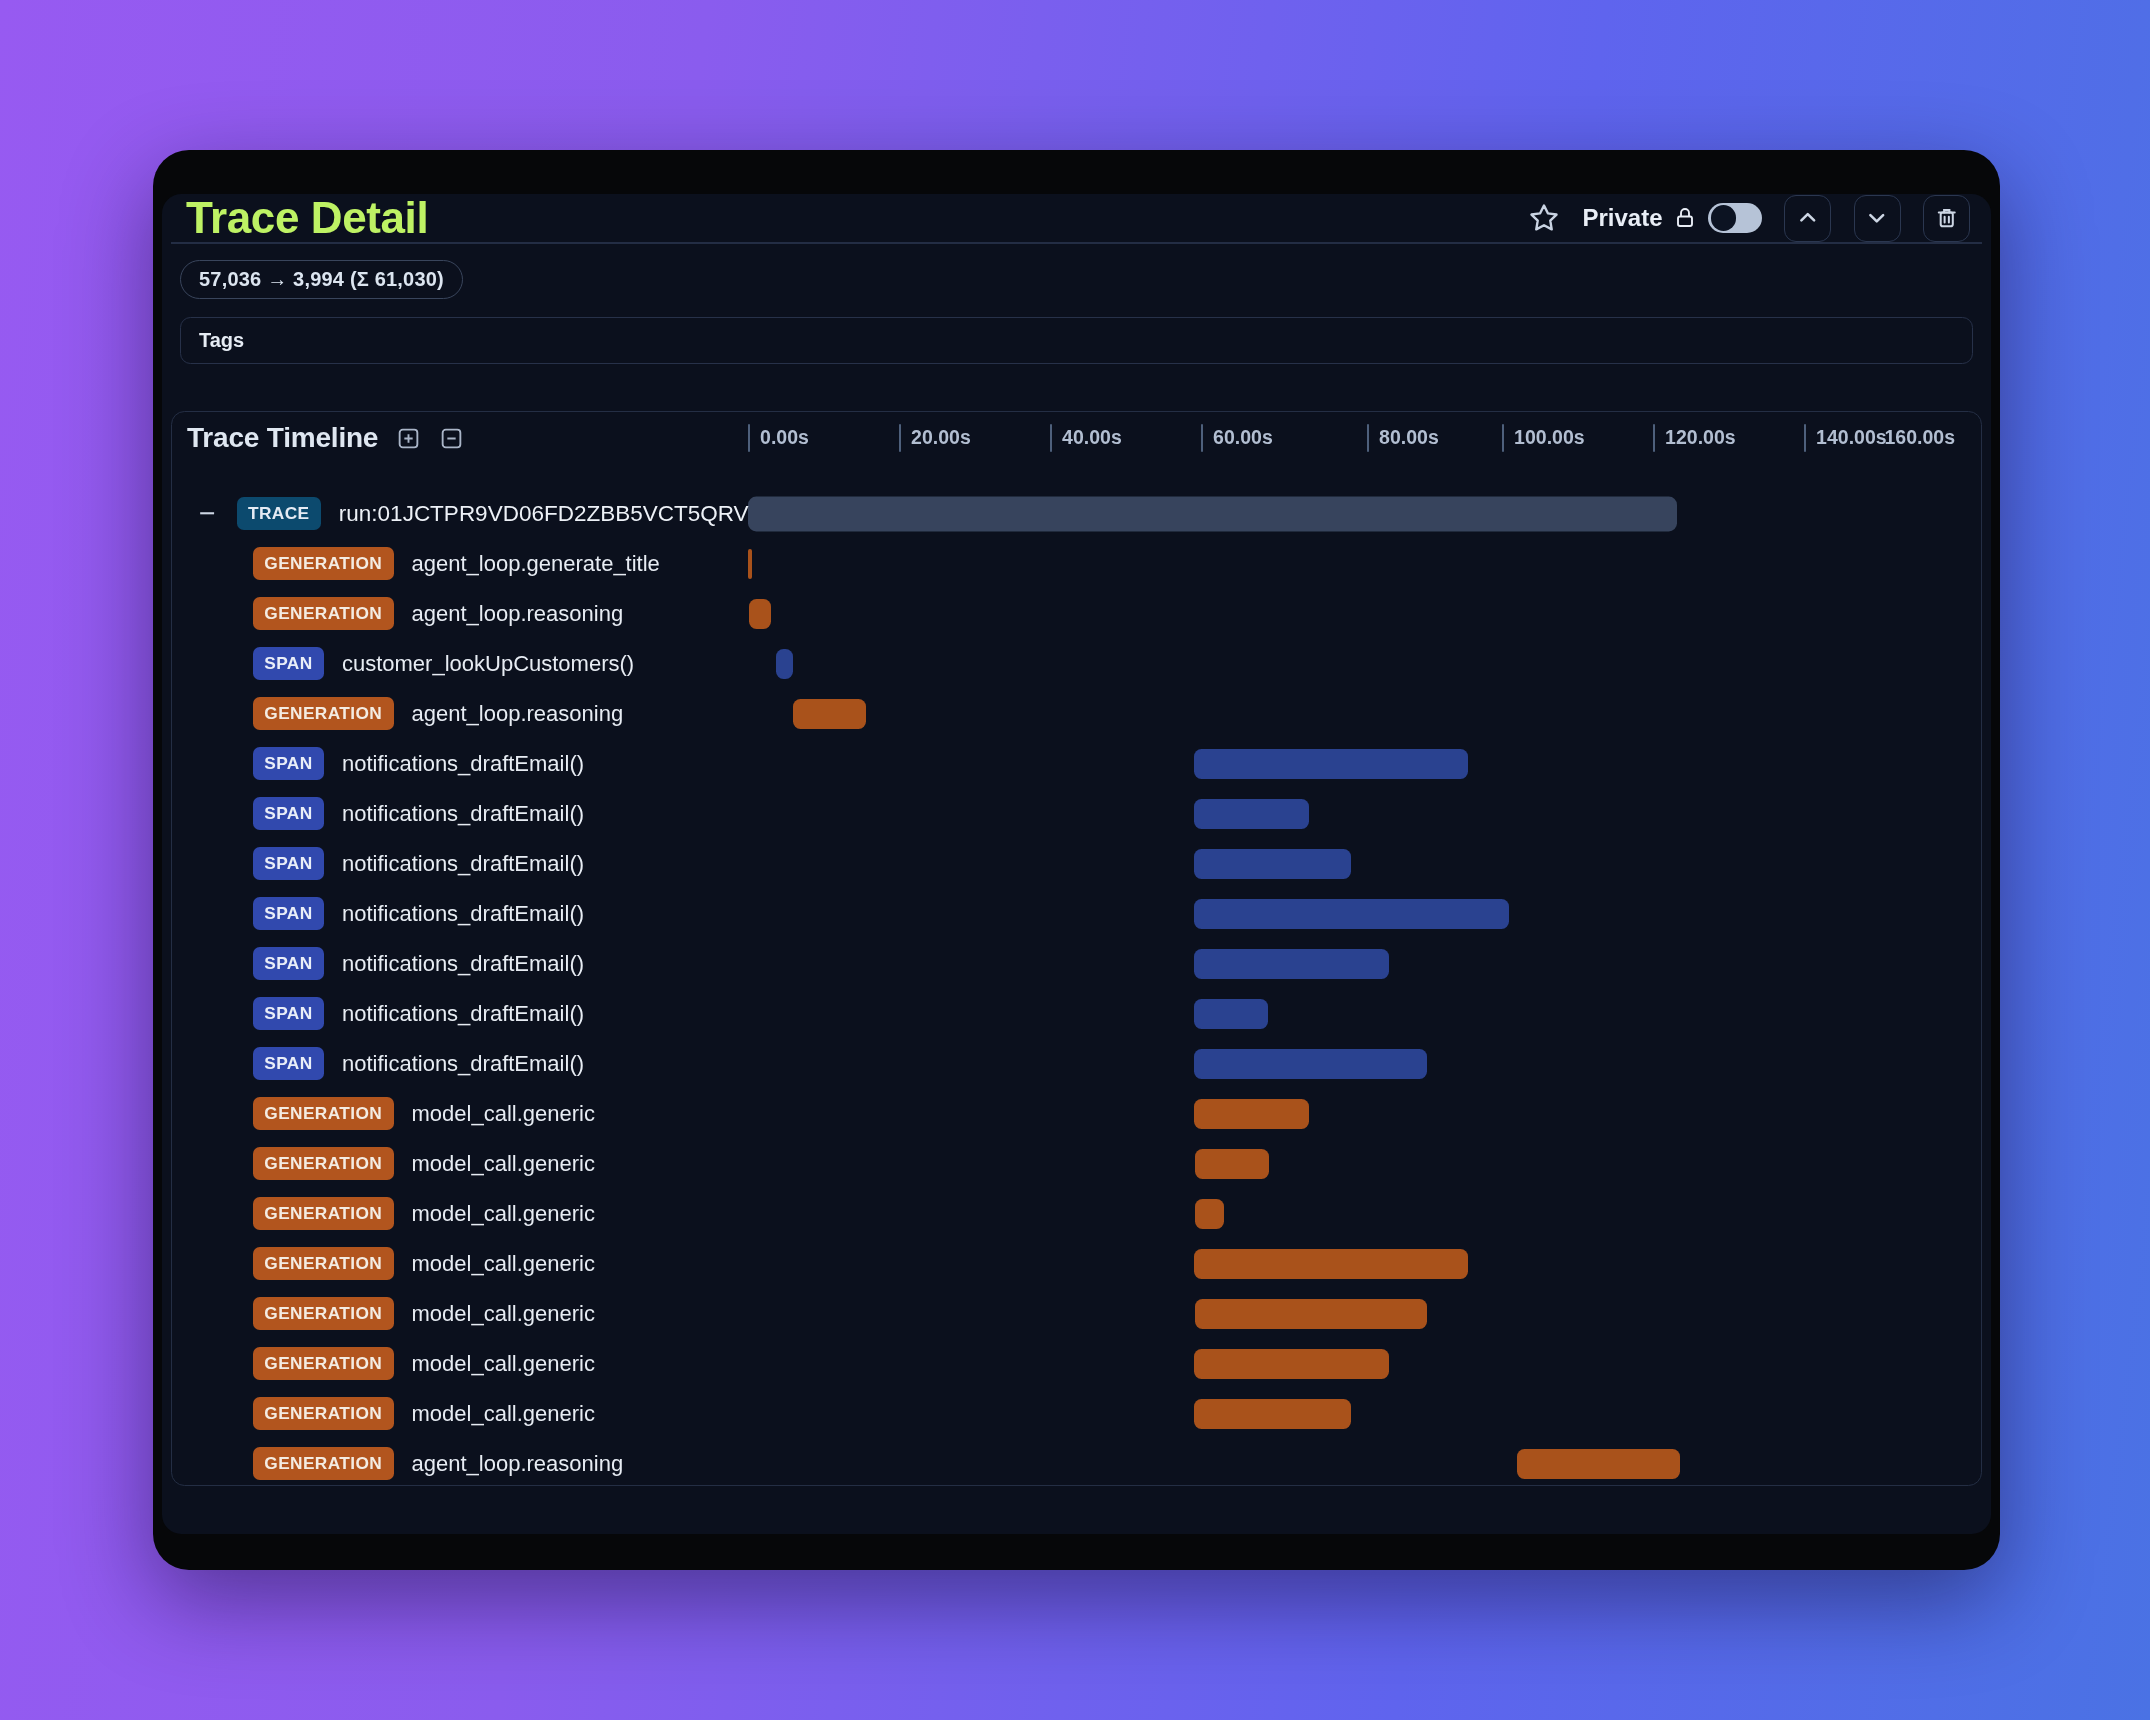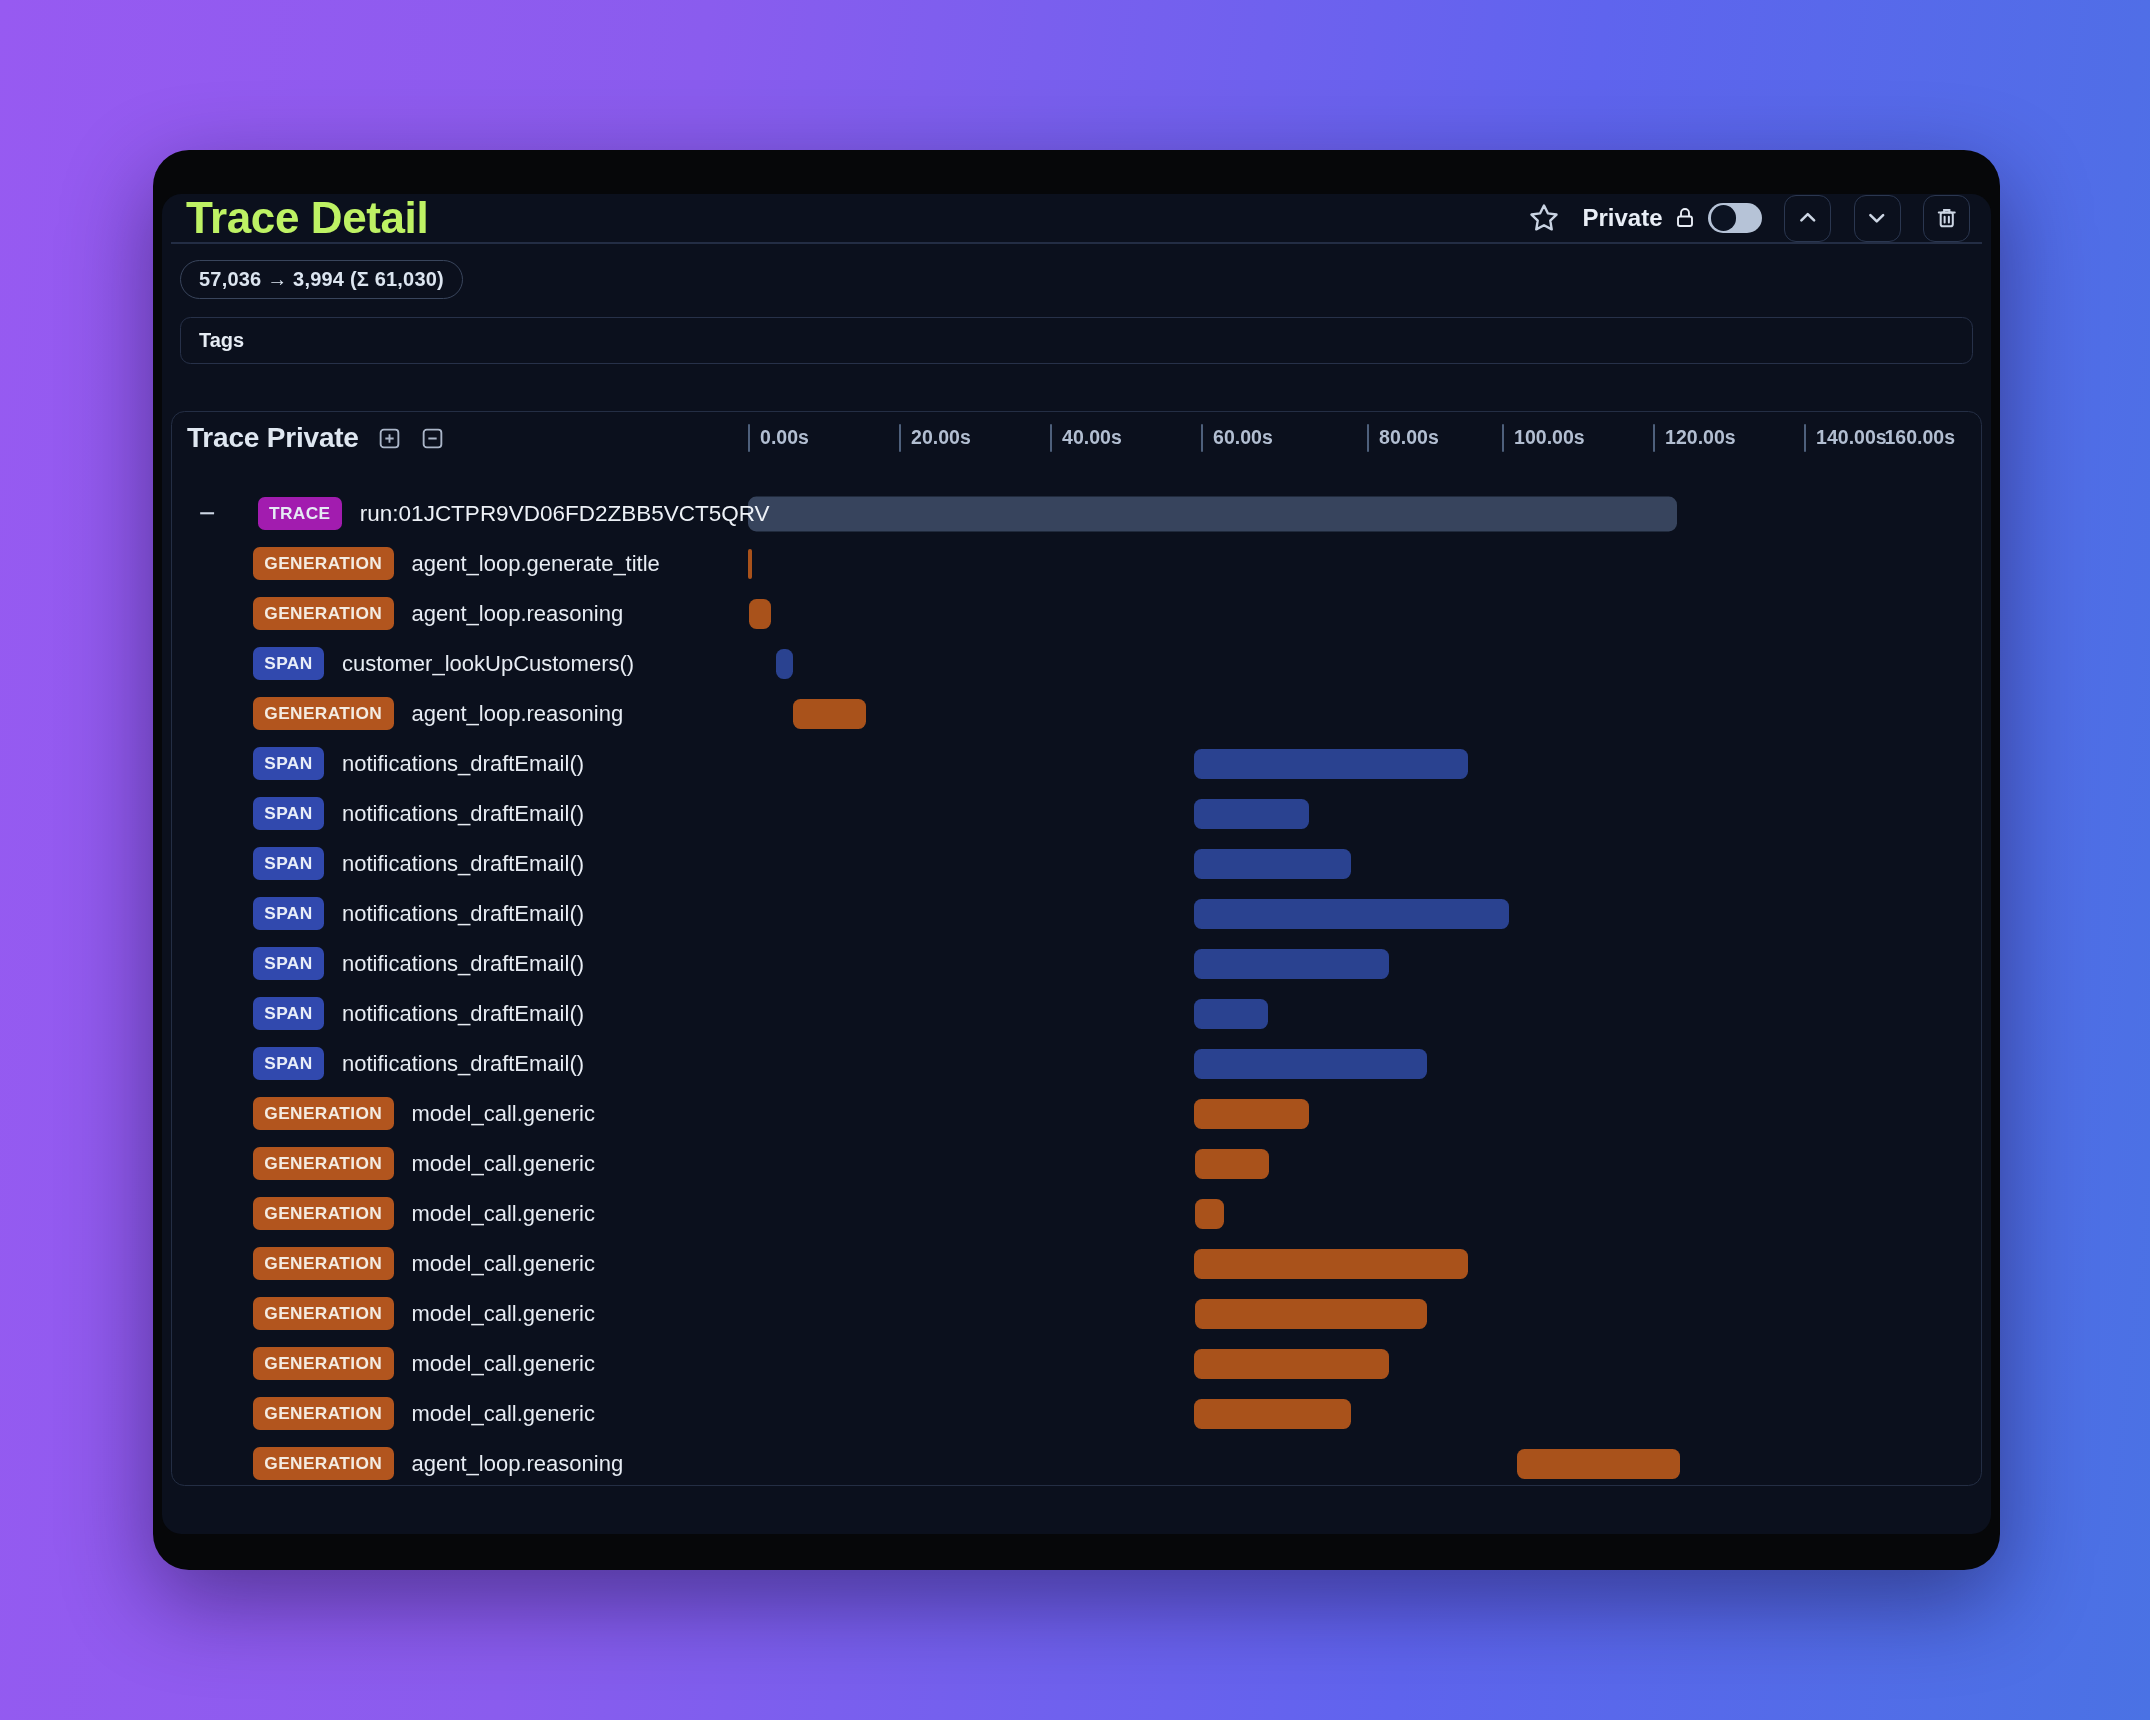--- a/index.html
+++ b/index.html
@@ -140,21 +140,21 @@
 
     <div class="usage-pill">57,036 → 3,994 (Σ 61,030)</div>
 
     <div class="tags-box">
       <span class="tags-label">Tags</span>
     </div>
 
 
     <div class="card">
       <div class="card-head">
-        <span class="card-title">Trace Private</span>
+        <span class="card-title">Trace Timeline</span>
         <button class="mini-btn" aria-label="expand all">
           <svg width="25" height="25" viewBox="0 0 24 24" fill="none" stroke="currentColor" stroke-width="1.8">
               <rect x="3.5" y="3.5" width="17" height="17" rx="3"></rect>
               <path d="M12 8v8M8 12h8"></path>
             </svg>
         </button>
         <button class="mini-btn" aria-label="collapse all">
           <svg width="25" height="25" viewBox="0 0 24 24" fill="none" stroke="currentColor" stroke-width="1.8">
               <rect x="3.5" y="3.5" width="17" height="17" rx="3"></rect>
               <path d="M8 12h8"></path>
@@ -196,21 +196,21 @@
             <span class="ticklabel">140.00s</span>
           </div>
           <div class="tickg last" style="left: 1207px;">
             <span class="ticklabel">160.00s</span>
           </div>
         </div>
       <div class="rows">
           <div class="row row-trace">
     <div class="row-label-wrap">
       <span class="collapse-toggle">−</span>
-      <span class="badge b-trace" style="background: #a21caf; margin-left: 21px;">TRACE</span>
+      <span class="badge b-trace" style="background: #0c4a6e;">TRACE</span>
       <span class="row-label">run:01JCTPR9VD06FD2ZBB5VCT5QRV</span>
     </div>
     <div class="bar-area">
       <div class="bar" style="left: 0px; width: 929px; background: rgb(55, 68, 93);"></div>
     </div>
   </div>
           <div class="row row-child">
     <div class="row-label-wrap">
 
       <span class="badge b-generation" style="background: rgb(178, 85, 30);">GENERATION</span>

